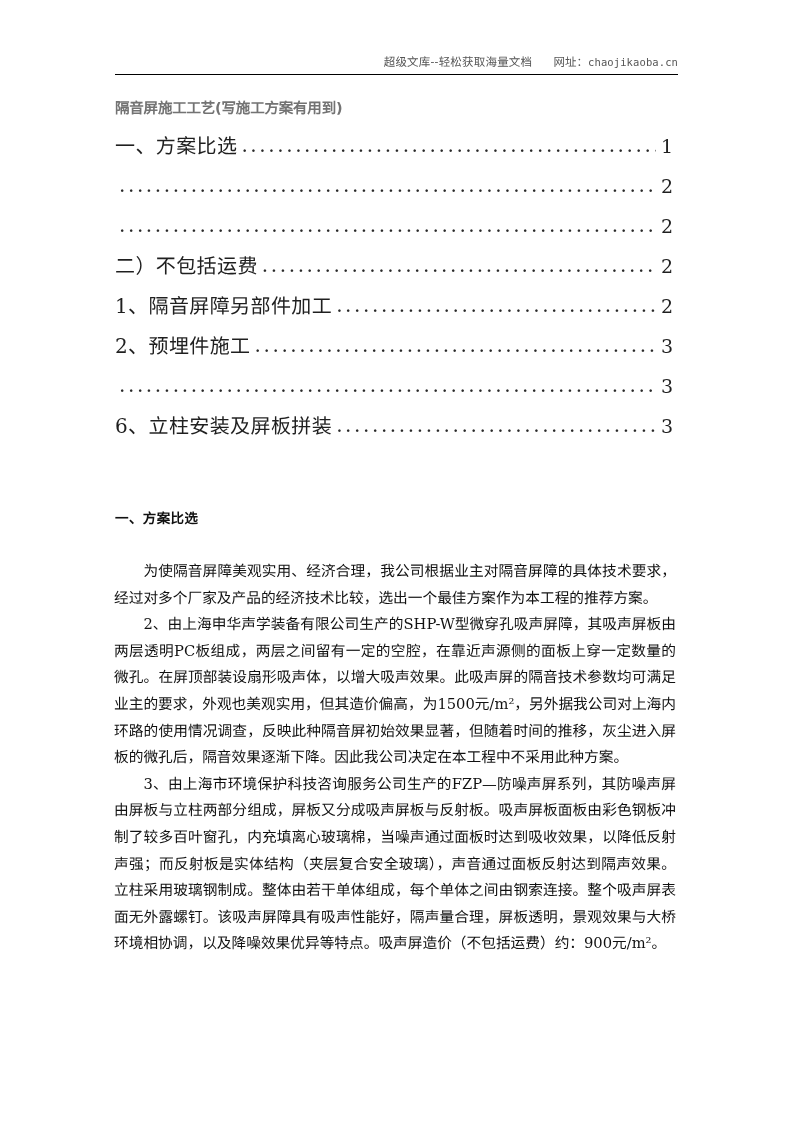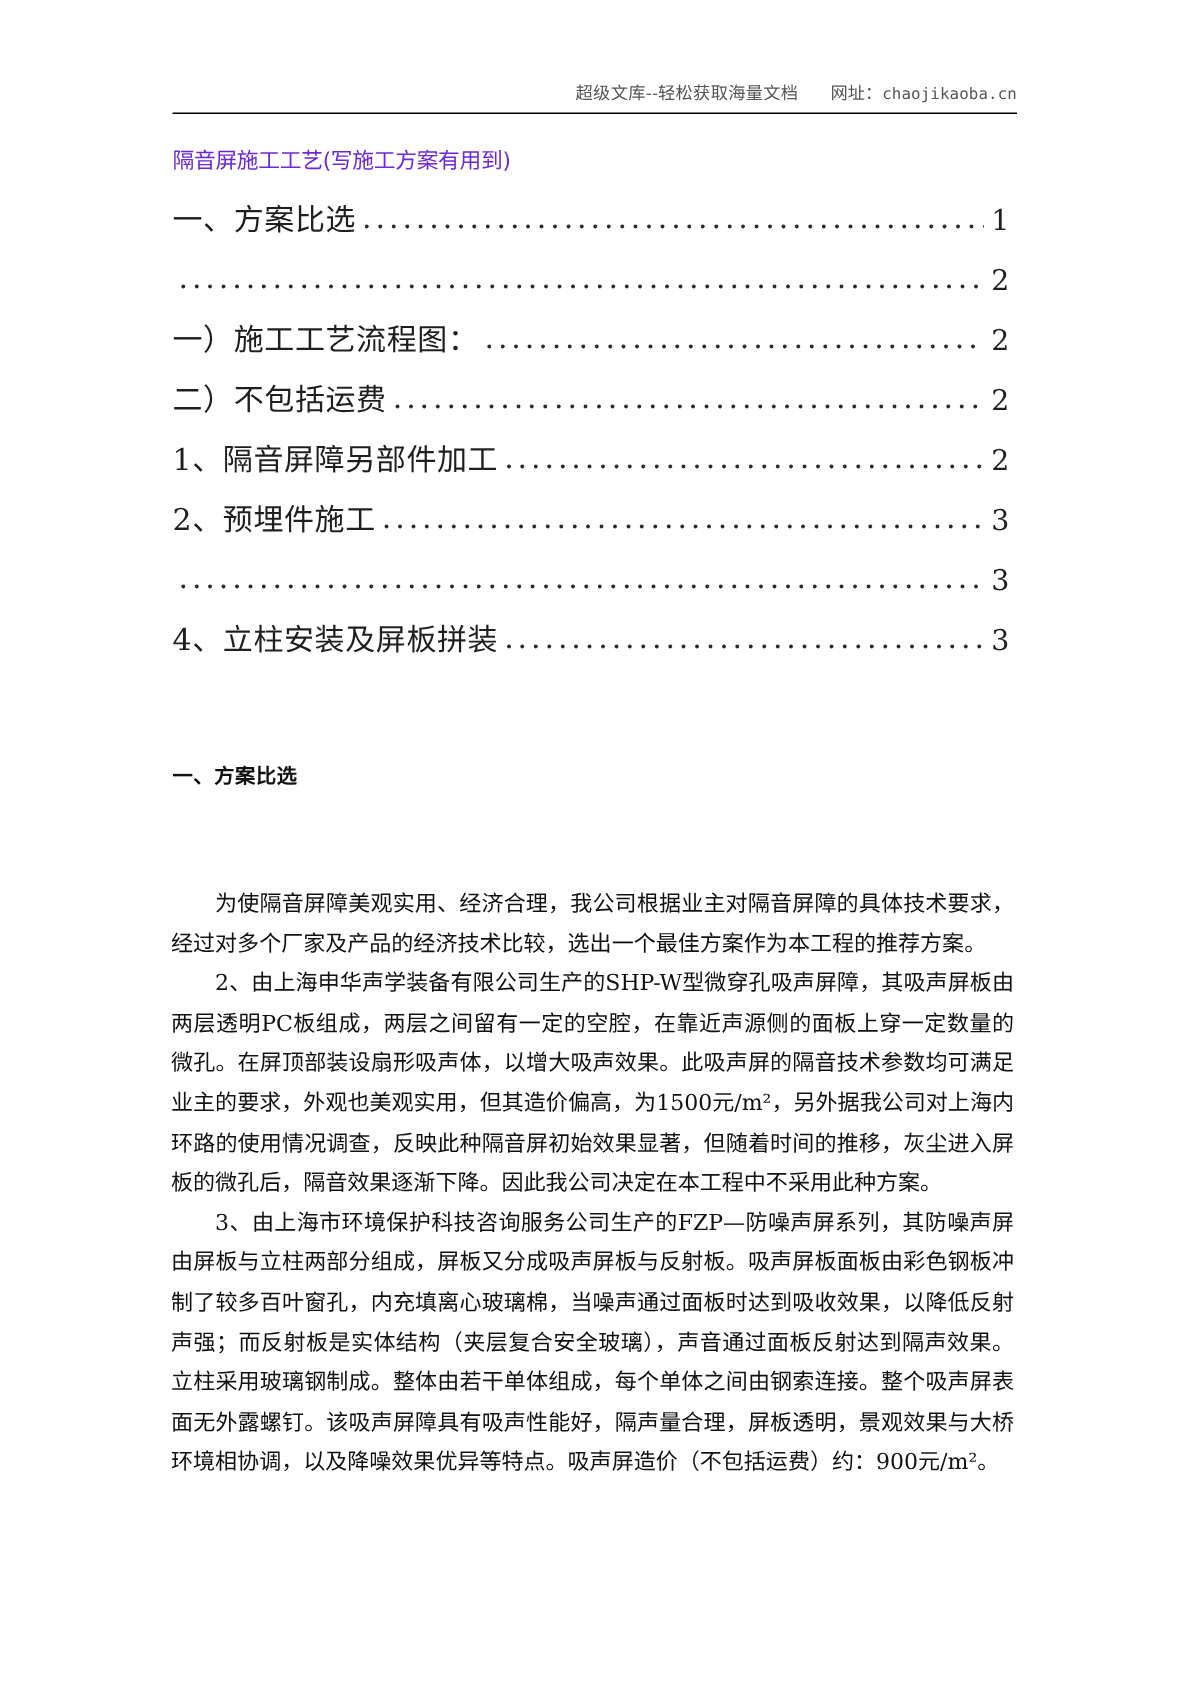--- a/index.html
+++ b/index.html
@@ -56,24 +56,24 @@
     letter-spacing: 0.1px;
   }
 
   
   .doc-title {
     position: absolute;
     left: 115px;
     top: 98px;
     font-family: "DejaVu Sans", "Liberation Sans", sans-serif;
     font-size: 14.5px;
-    font-weight: normal;
+    font-weight: bold;
     line-height: 20px;
     letter-spacing: -0.2px;
-    color: #6d28d9;
+    color: #737373;
     white-space: nowrap;
   }
 
   
   .toc {
     position: absolute;
     left: 115px;
     top: 126px;
     width: 558px;
   }
@@ -118,21 +118,21 @@
     font-weight: bold;
     line-height: 20px;
     letter-spacing: 0.4px;
     color: #111111;
     white-space: nowrap;
   }
 
   .body-block {
     position: absolute;
     left: 114px;
-    top: 590px;
+    top: 558px;
     width: 562px;
     font-family: "DejaVu Serif", "Liberation Serif", serif;
     font-size: 14.7px;
     line-height: 26.6px;
     color: #111111;
     text-align: justify;
     text-justify: inter-ideograph;
   }
   .body-block p {
     margin: 0;
@@ -159,21 +159,20 @@
     <div class="toc-row">
       <span class="toc-label">一、方案比选</span>
       <span class="toc-leader">............................................................................</span>
       <span class="toc-page">1</span>
     </div>
     <div class="toc-row">
       <span class="toc-leader">............................................................................</span>
       <span class="toc-page">2</span>
     </div>
     <div class="toc-row">
-      <span class="toc-label">一）施工工艺流程图：</span>
       <span class="toc-leader">............................................................................</span>
       <span class="toc-page">2</span>
     </div>
     <div class="toc-row">
       <span class="toc-label">二）不包括运费</span>
       <span class="toc-leader">............................................................................</span>
       <span class="toc-page">2</span>
     </div>
     <div class="toc-row">
       <span class="toc-label">1、隔音屏障另部件加工</span>
@@ -183,21 +182,21 @@
     <div class="toc-row">
       <span class="toc-label">2、预埋件施工</span>
       <span class="toc-leader">............................................................................</span>
       <span class="toc-page">3</span>
     </div>
     <div class="toc-row">
       <span class="toc-leader">............................................................................</span>
       <span class="toc-page">3</span>
     </div>
     <div class="toc-row">
-      <span class="toc-label">4、立柱安装及屏板拼装</span>
+      <span class="toc-label">6、立柱安装及屏板拼装</span>
       <span class="toc-leader">............................................................................</span>
       <span class="toc-page">3</span>
     </div>
   </div>
 
   <div class="section-heading">一、方案比选</div>
 
   <div class="body-block">
     <p>为使隔音屏障美观实用、经济合理，我公司根据业主对隔音屏障的具体技术要求，经过对多个厂家及产品的经济技术比较，选出一个最佳方案作为本工程的推荐方案。</p>
     <p>2、由上海申华声学装备有限公司生产的SHP-W型微穿孔吸声屏障，其吸声屏板由两层透明PC板组成，两层之间留有一定的空腔，在靠近声源侧的面板上穿一定数量的微孔。在屏顶部装设扇形吸声体，以增大吸声效果。此吸声屏的隔音技术参数均可满足业主的要求，外观也美观实用，但其造价偏高，为1500元/m²，另外据我公司对上海内环路的使用情况调查，反映此种隔音屏初始效果显著，但随着时间的推移，灰尘进入屏板的微孔后，隔音效果逐渐下降。因此我公司决定在本工程中不采用此种方案。</p>

